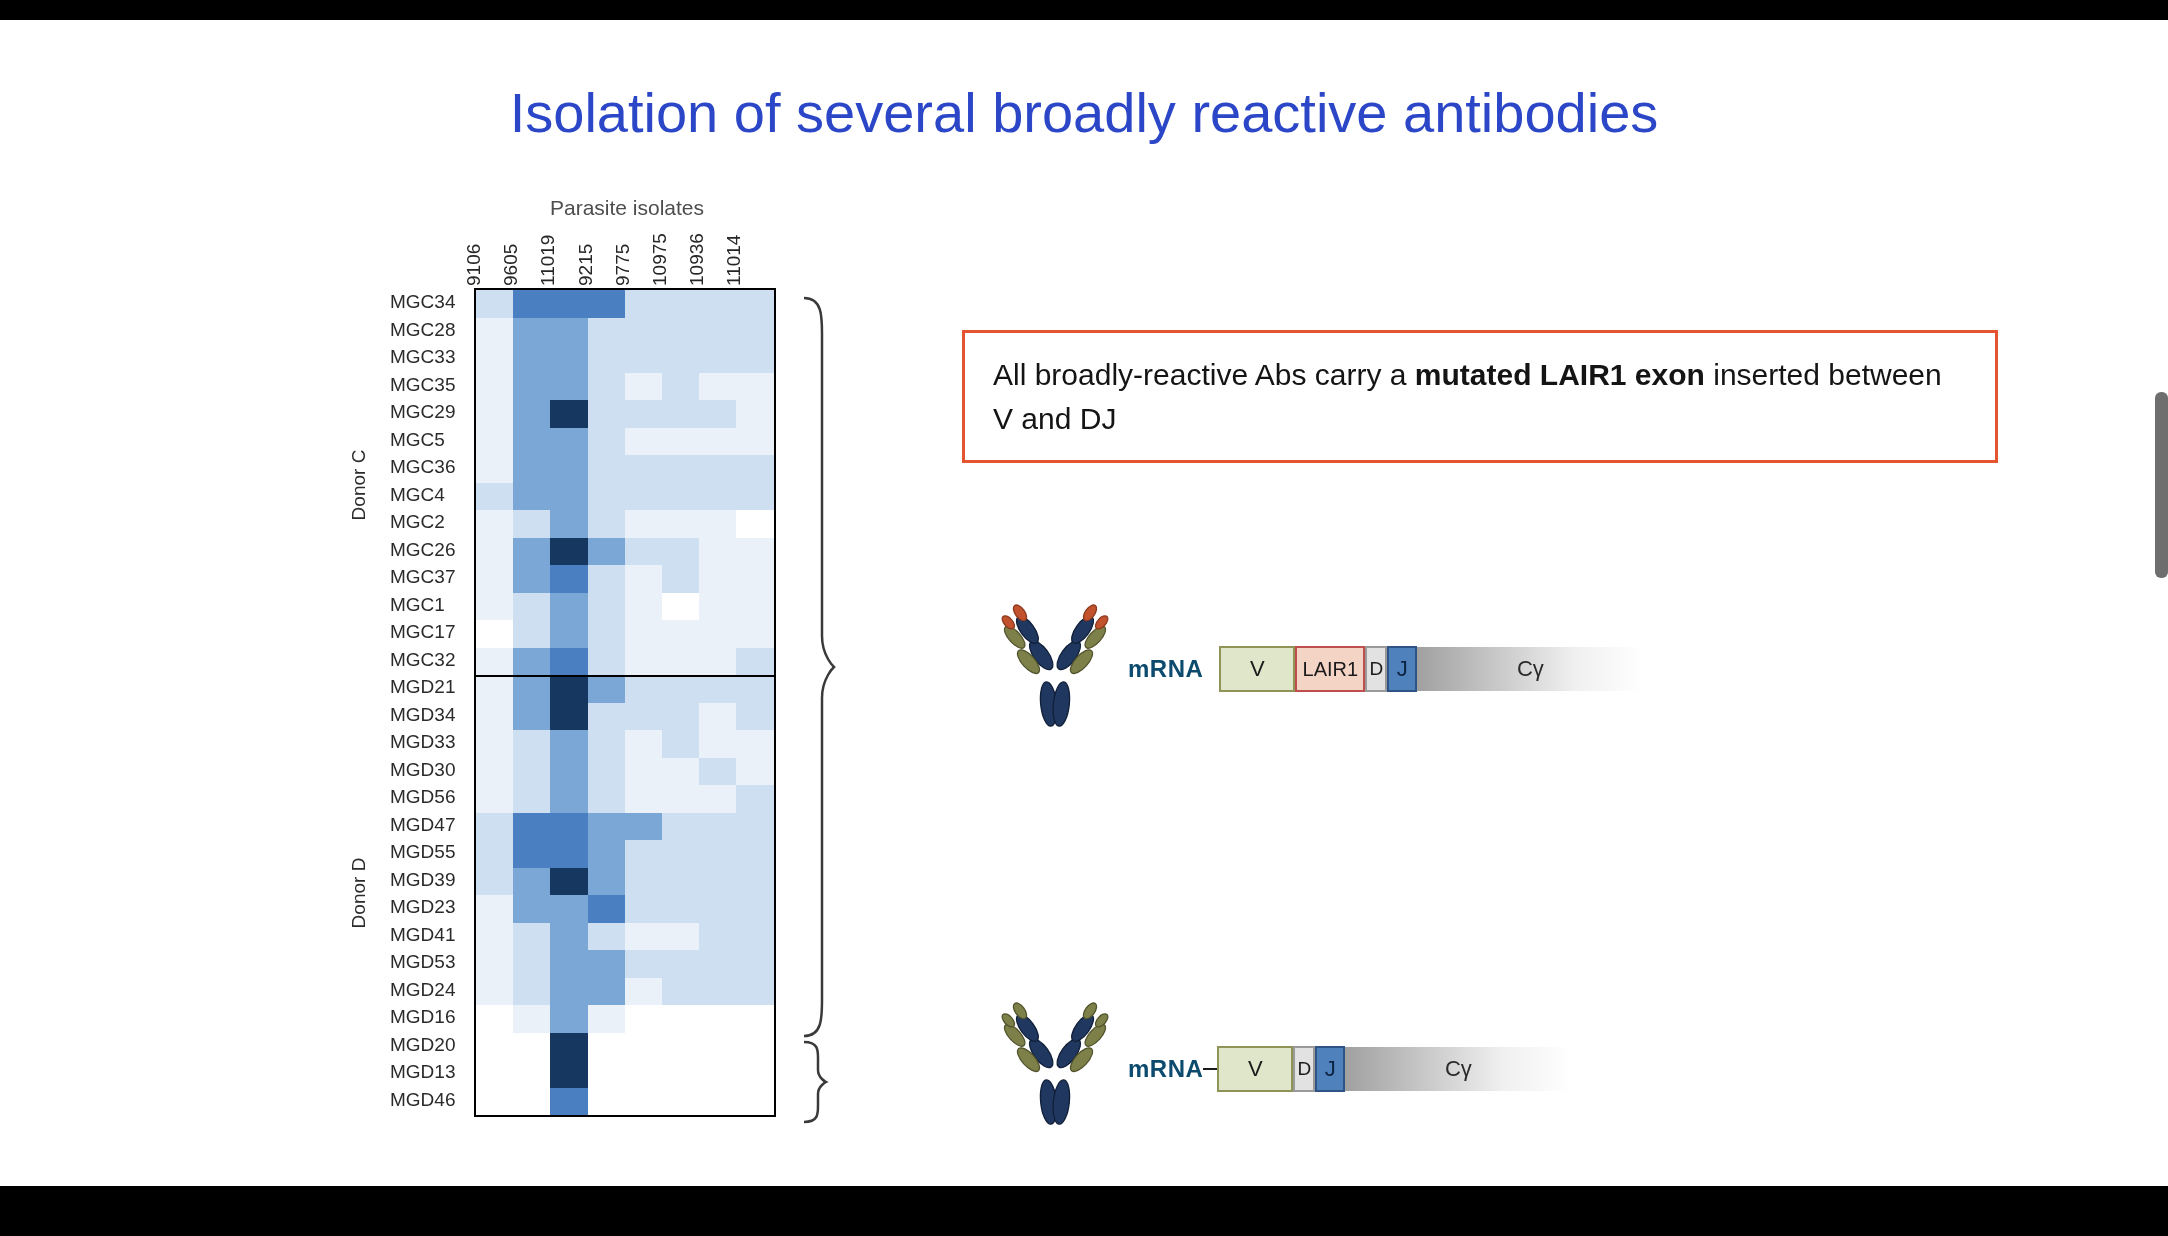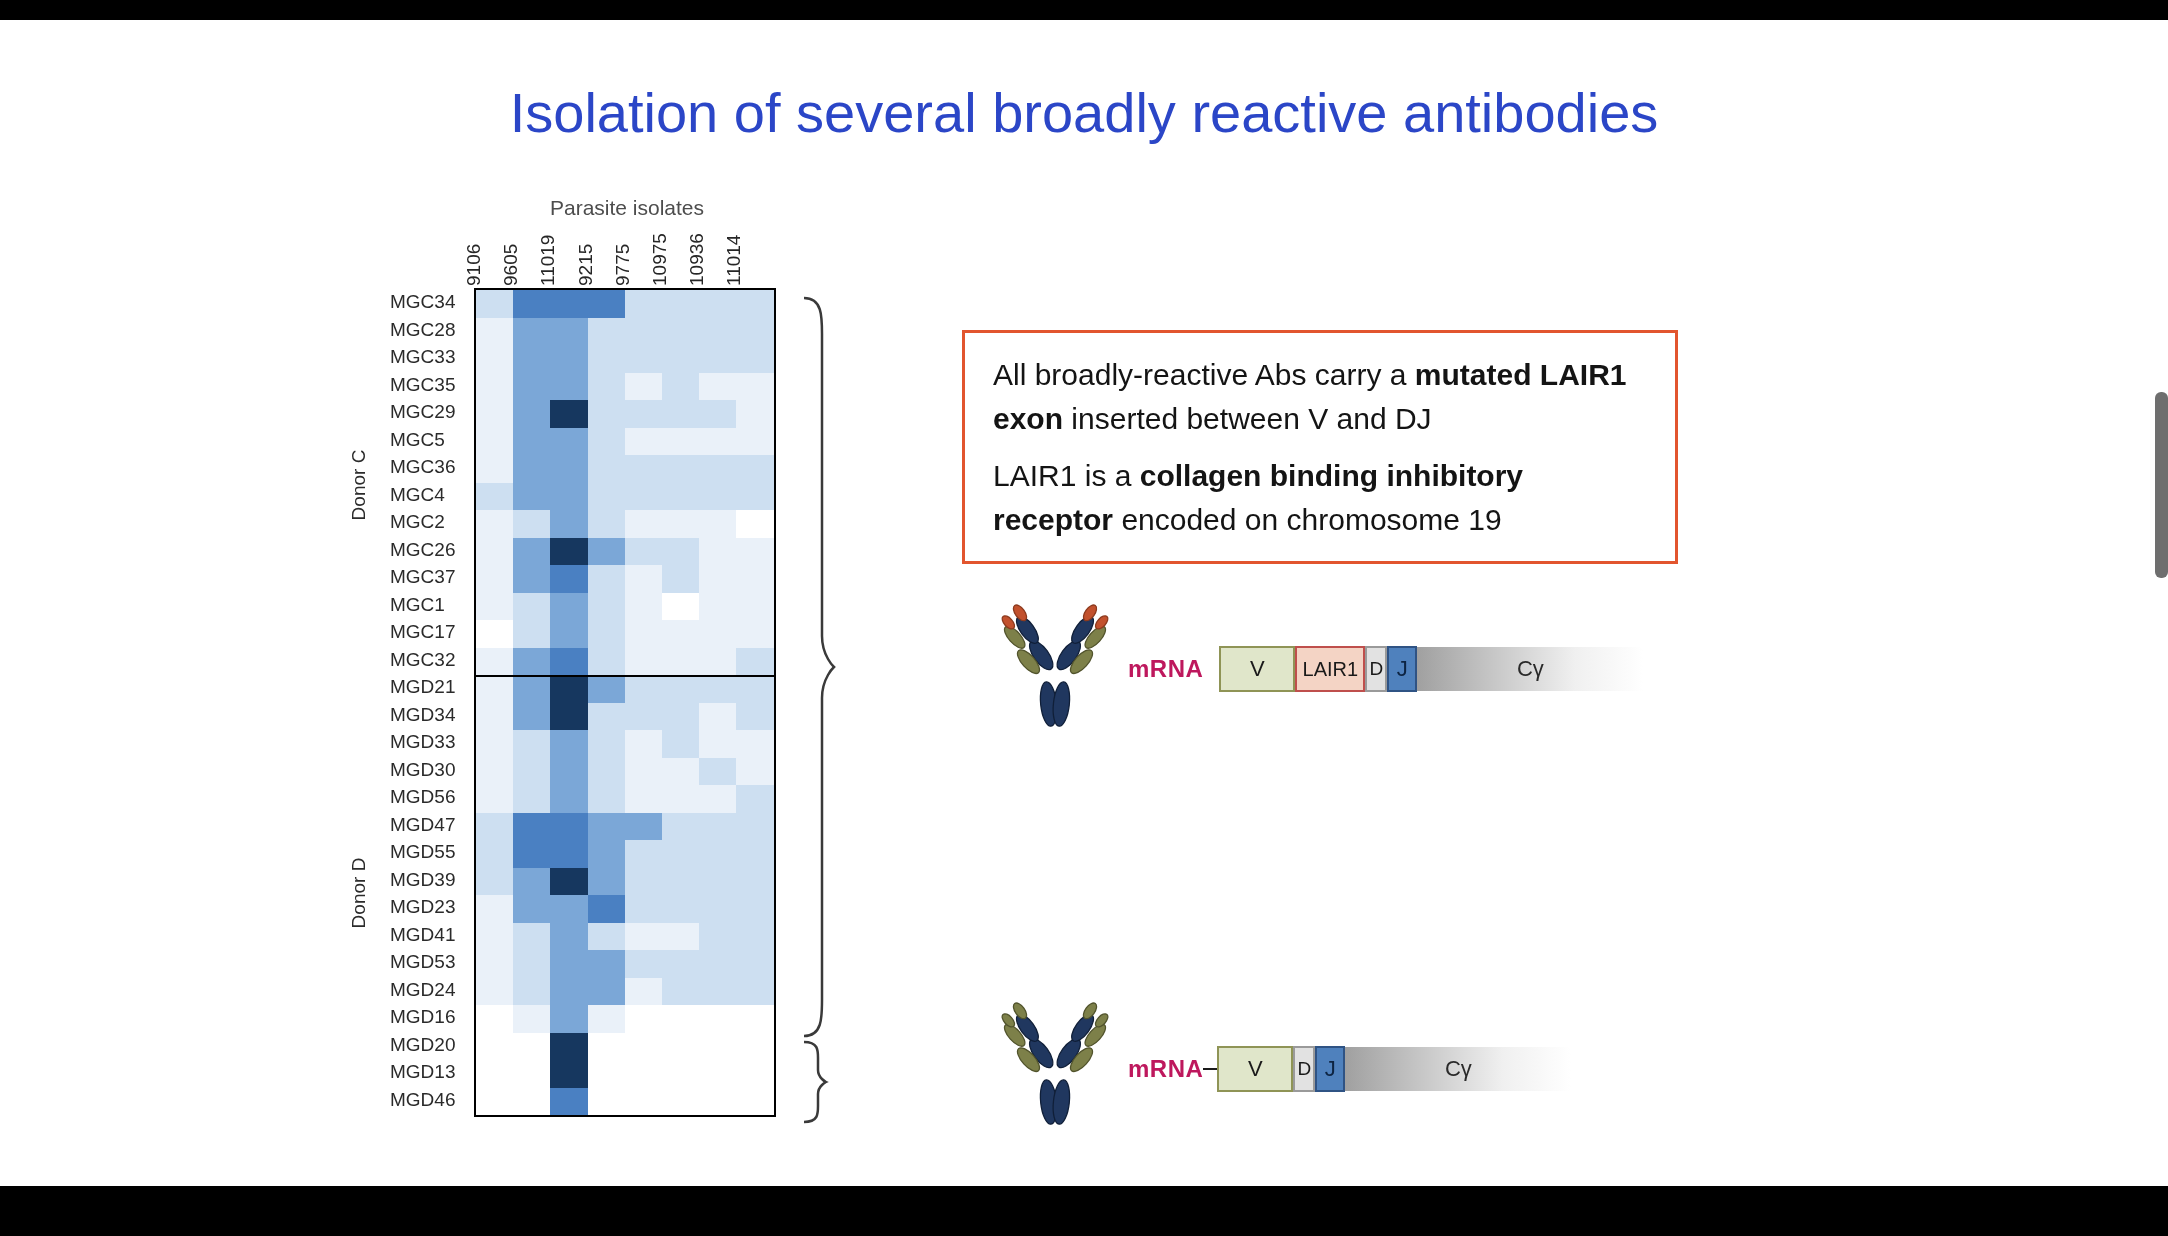--- a/index.html
+++ b/index.html
@@ -34,35 +34,35 @@
   .donor-c{left:-6px;top:282px;}
   .donor-d{left:-6px;top:690px;}
   .hm-legend{position:absolute;left:10px;top:934px;display:flex;}
   .legend-item{width:91px;height:30px;line-height:30px;text-align:center;font-size:20px;}
 
   .brace{position:absolute;}
   .brace-big{left:802px;top:296px;}
   .brace-small{left:802px;top:1040px;}
 
   
-  .note-box{position:absolute;left:962px;top:330px;width:716px;box-sizing:border-box;
+  .note-box{position:absolute;left:962px;top:330px;width:1036px;box-sizing:border-box;
             border:3px solid #e2552e;padding:20px 28px;font-size:30px;line-height:1.45;
             color:#141414;background:#fff;}
   .note-box p{margin:0;}
   .note-box p + p{margin-top:14px;}
 
   
   .ab{position:absolute;width:110px;height:140px;}
   .ab-top{left:1000px;top:598px;}
   .ab-bottom{left:1000px;top:996px;}
 
   .construct{position:absolute;display:flex;align-items:center;height:54px;}
   .construct-top{left:1128px;top:642px;}
   .construct-bottom{left:1128px;top:1042px;}
-  .mrna{font-size:24px;font-weight:bold;color:#be185d;margin-right:16px;letter-spacing:.5px;}
+  .mrna{font-size:24px;font-weight:bold;color:#0c4a6e;margin-right:16px;letter-spacing:.5px;}
   .construct-bottom .mrna{margin-right:0;}
   .connector{width:14px;height:2px;background:#1a1a1a;}
   .segments{display:flex;align-items:center;}
   .seg{height:46px;display:flex;align-items:center;justify-content:center;
        font-size:22px;color:#1a1a1a;box-sizing:border-box;}
   .seg-v{width:76px;background:#e0e6ca;border:2px solid #8f9456;}
   .seg-lair1{width:70px;background:#f4d4c5;border:2px solid #bf4f4c;font-size:20px;}
   .seg-d{width:22px;background:#e2e2e2;border:2px solid #9a9a9a;font-size:19px;}
   .seg-j{width:30px;background:#4f81bd;border:2px solid #2f5384;color:#0d2442;}
   .seg-c{width:226px;height:44px;border:none;color:#2a2a2a;
@@ -387,21 +387,20 @@
 
   <svg class="brace brace-big" width="36" height="744" viewBox="0 0 36 744">
     <path d="M2,2 C20,2 20,20 20,38 L20,340 C20,360 32,371 32,371 C32,371 20,382 20,402 L20,704 C20,722 20,740 2,740" fill="none" stroke="#3a3a3a" stroke-width="2.5"></path>
   </svg>
   <svg class="brace brace-small" width="28" height="84" viewBox="0 0 28 84">
     <path d="M2,2 C16,2 16,10 16,18 L16,30 C16,38 24,42 24,42 C24,42 16,46 16,54 L16,66 C16,74 16,82 2,82" fill="none" stroke="#3a3a3a" stroke-width="2.5"></path>
   </svg>
 
   <div class="note-box" style="border-color: rgb(226, 85, 46);">
     <p><span>All broadly-reactive Abs carry a </span><b>mutated LAIR1 exon</b><span> inserted between V and DJ</span></p>
-    <p><span>LAIR1 is a </span><b>collagen binding inhibitory receptor</b><span> encoded on chromosome 19</span></p>
   </div>
 
   <svg class="ab ab-top" viewBox="0 0 100 132">
     <g stroke-width="1.2">
       <ellipse cx="44" cy="100" rx="7.5" ry="21" transform="rotate(-6 44 100)" fill="#20375f" stroke="#101f38"></ellipse>
       <ellipse cx="56" cy="100" rx="7.5" ry="21" transform="rotate(6 56 100)" fill="#20375f" stroke="#101f38"></ellipse>
       <ellipse cx="37" cy="54" rx="7" ry="16" transform="rotate(-36 37 54)" fill="#20375f" stroke="#101f38"></ellipse>
       <ellipse cx="24" cy="30" rx="6.5" ry="15" transform="rotate(-36 24 30)" fill="#20375f" stroke="#101f38"></ellipse>
       <ellipse cx="25" cy="60" rx="6" ry="14" transform="rotate(-42 25 60)" fill="#7d8049" stroke="#51532c"></ellipse>
       <ellipse cx="12" cy="37" rx="5.5" ry="13" transform="rotate(-42 12 37)" fill="#7d8049" stroke="#51532c"></ellipse>

